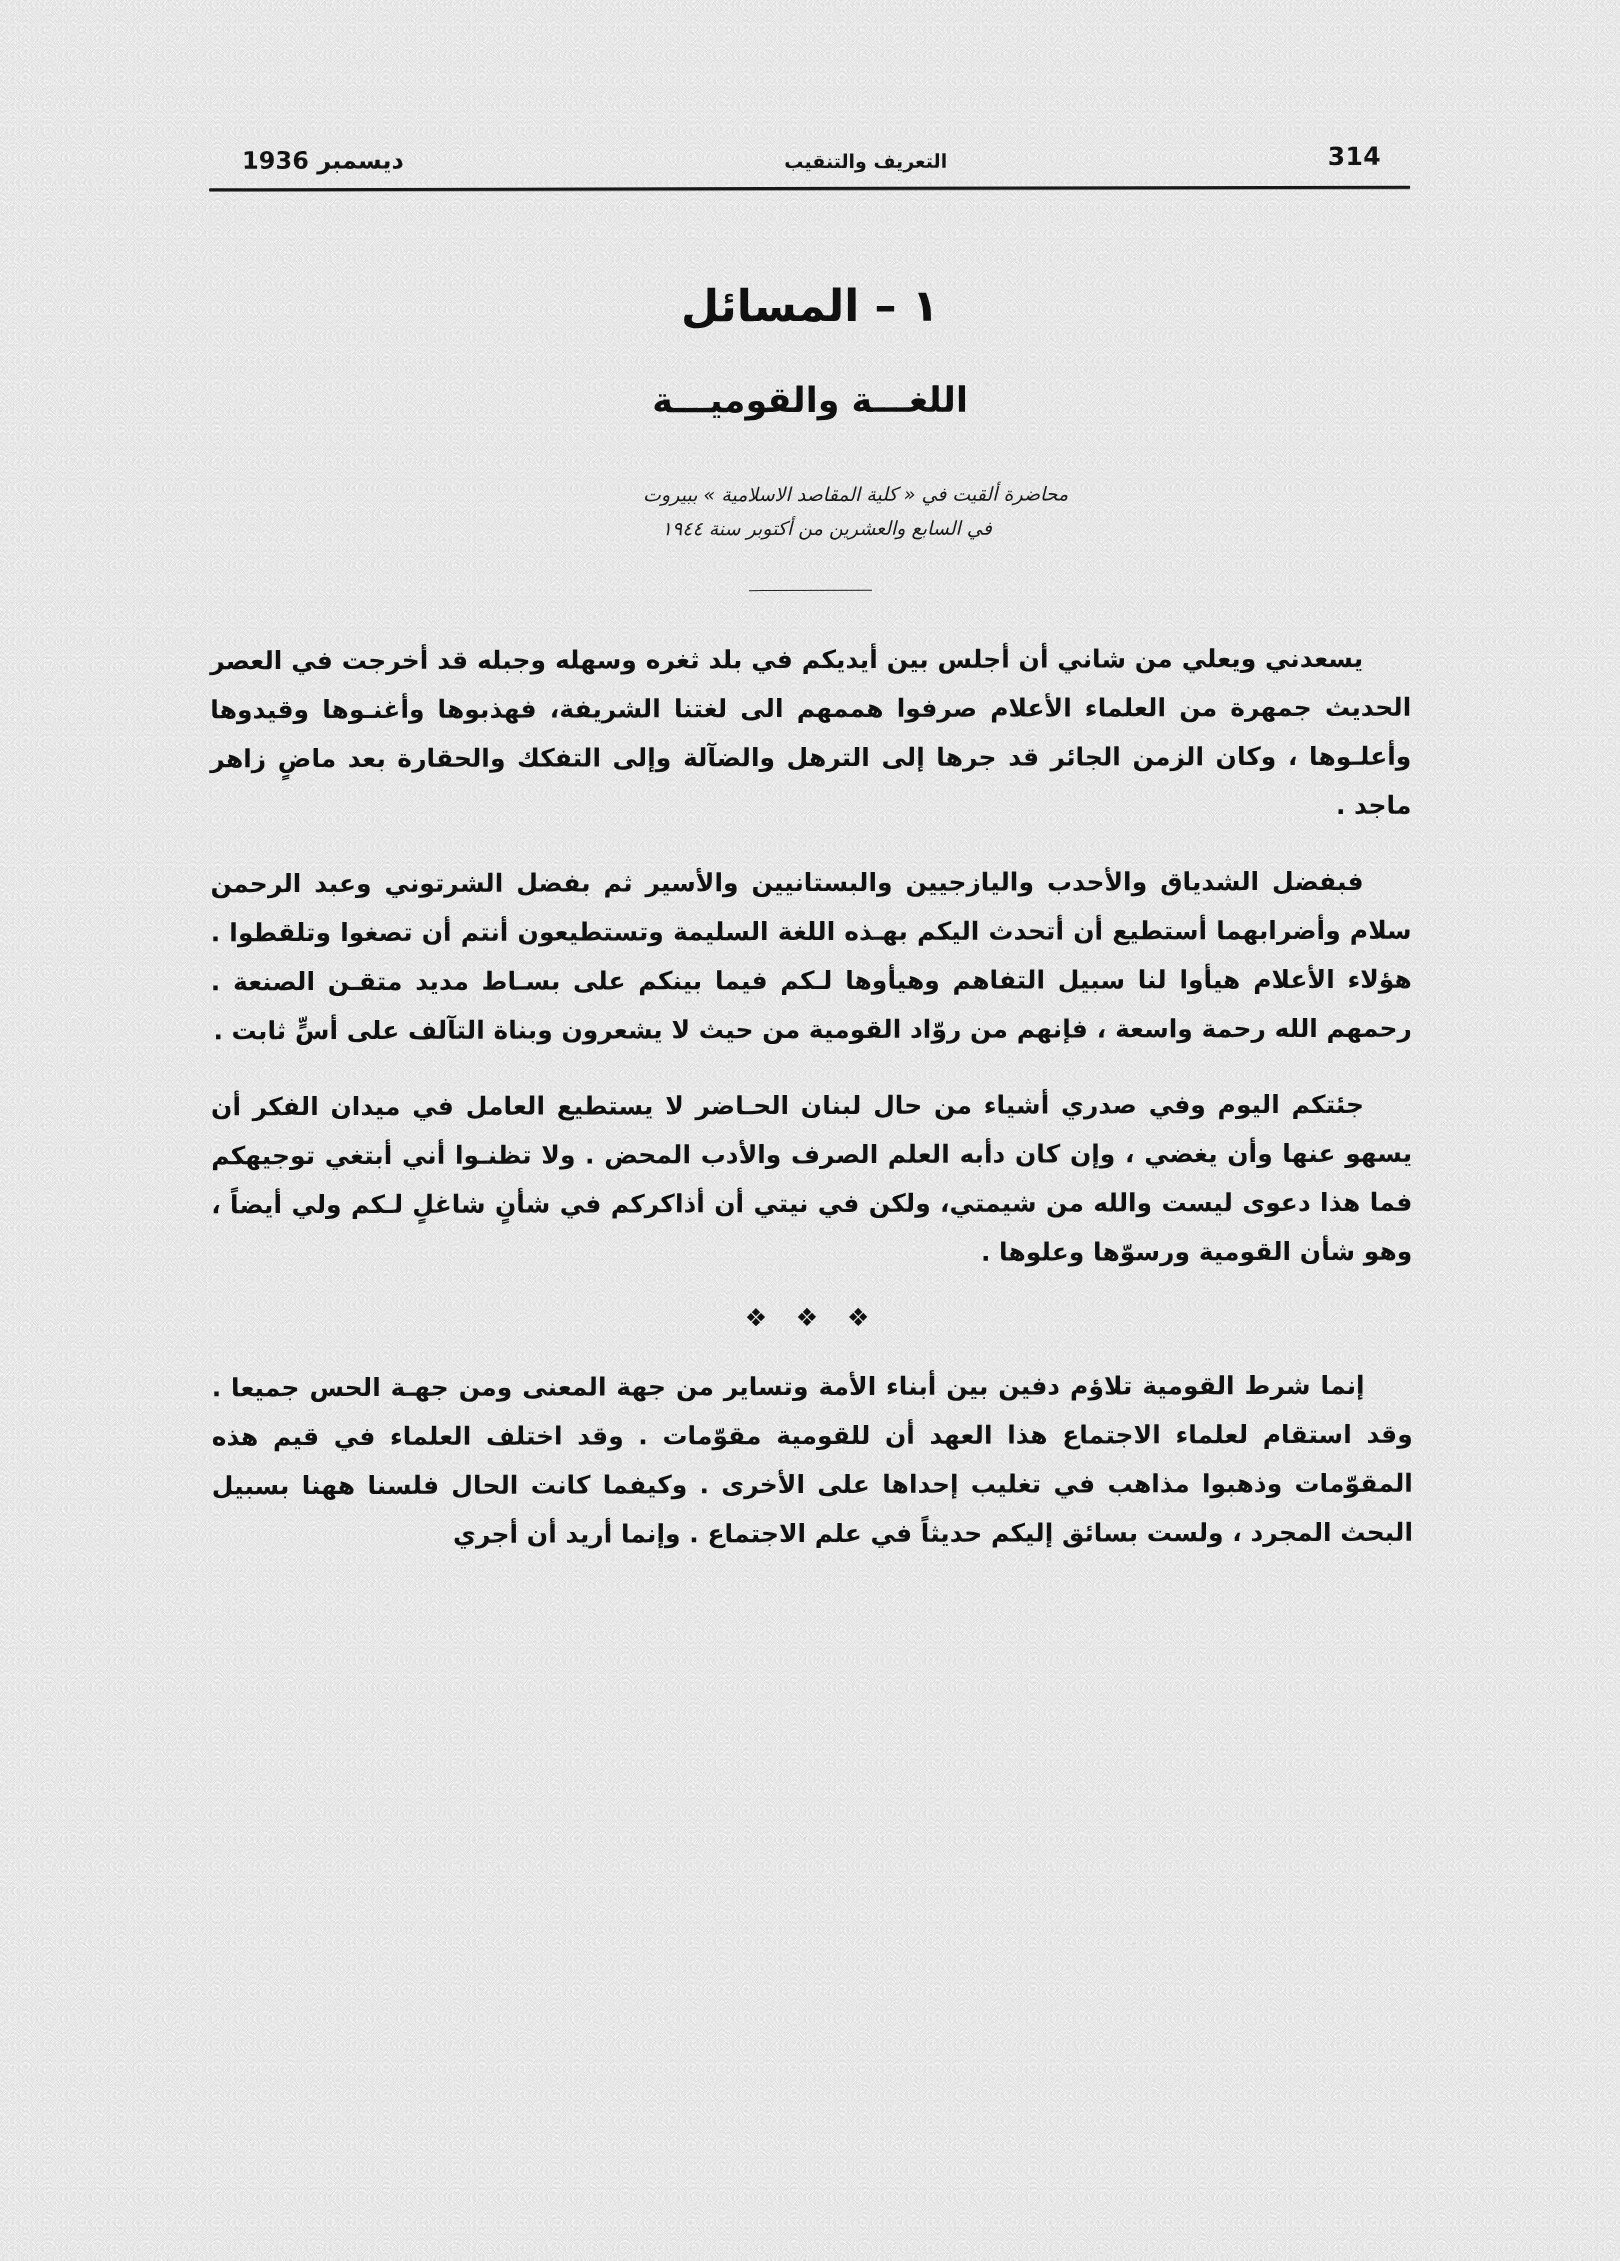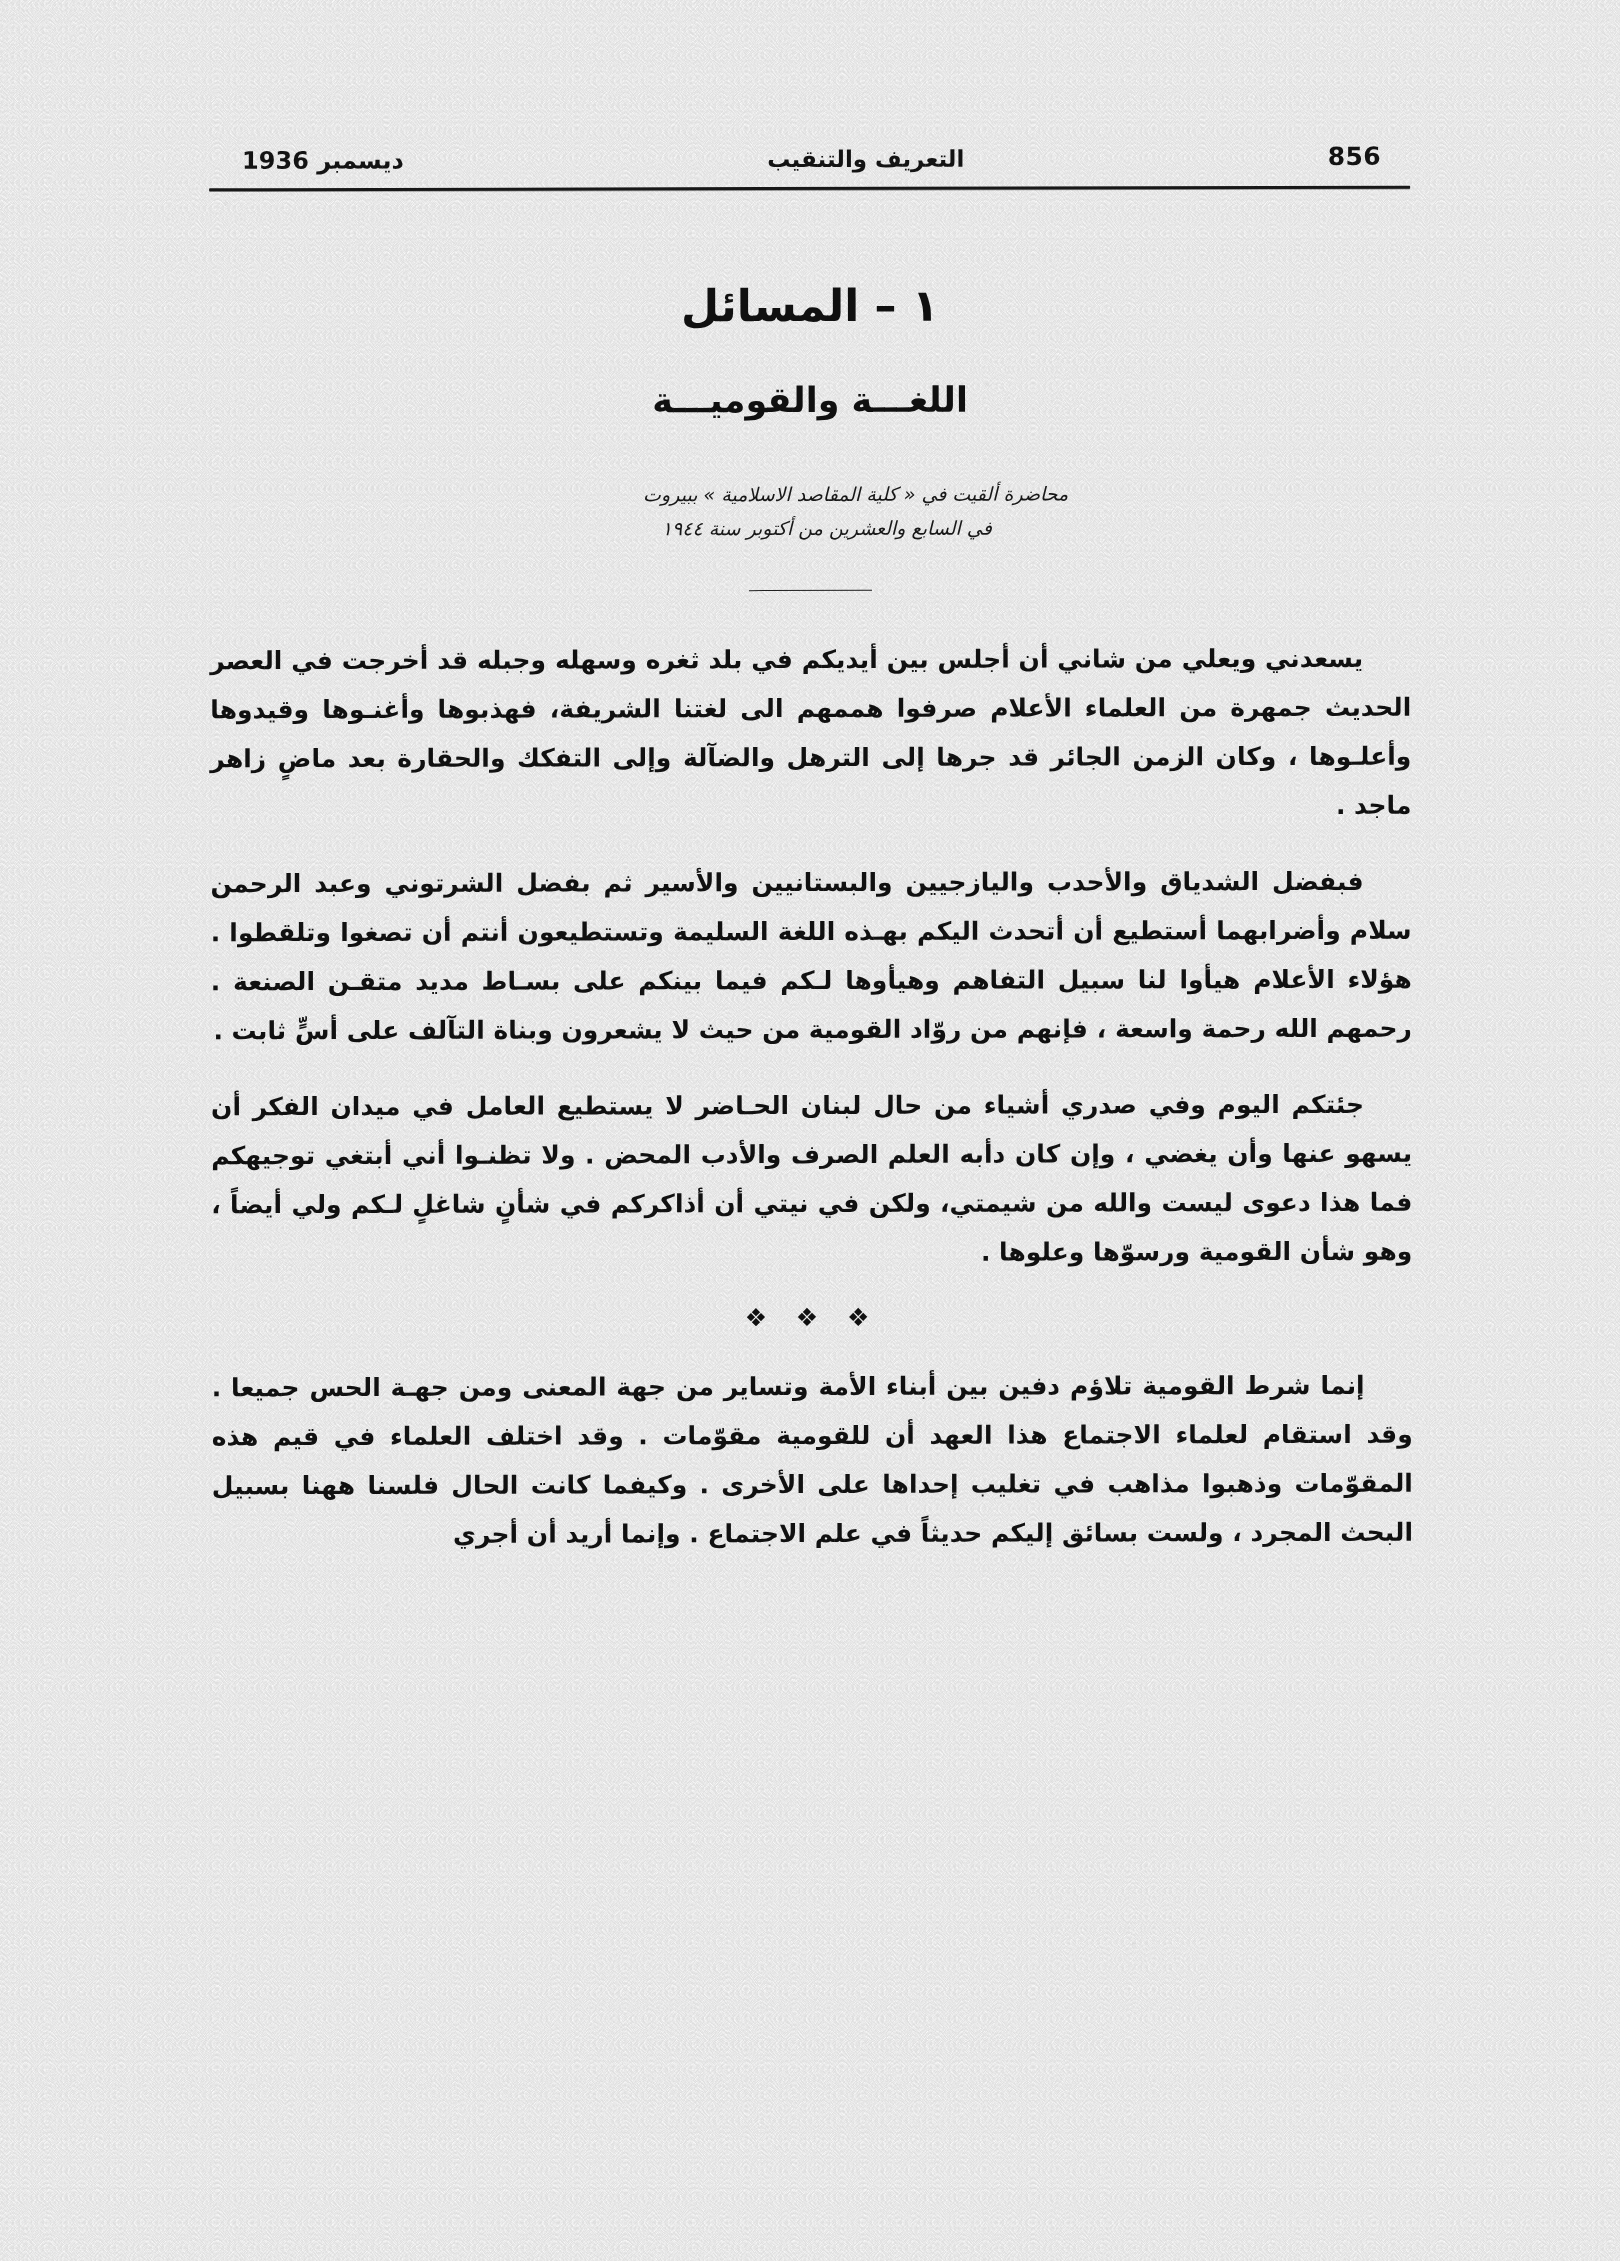--- a/index.html
+++ b/index.html
@@ -57,21 +57,21 @@
     height: 49px;
   }
   .runhead span {
     font-family: "DejaVu Sans", sans-serif;
     font-size: 24px;
     font-weight: 700;
     color: #151515;
     letter-spacing: 0.4px;
   }
   .runhead .rh-date   { transform: translateY(1.6px); }
-  .runhead .rh-title  { font-size: 23px; }
+  .runhead .rh-title  { font-size: 19px; }
   .runhead .rh-folio  { font-size: 25px; }
 
   .rule {
     margin-top: 15px;
     height: 3.3px;
     background: #1a1a1a;
     border-radius: 0.8px;
     box-shadow: 0 0.8px 0 rgba(0,0,0,0.35);
   }
 
@@ -141,21 +141,21 @@
   
   .skew { transform: rotate(-0.12deg); transform-origin: 50% 0; }
 </style>
 </head>
 <body>
 
 <div class="page">
   <div class="content skew">
 
     <div class="runhead">
-      <span class="rh-folio">856</span>
+      <span class="rh-folio">314</span>
       <span class="rh-title">التعريف والتنقيب</span>
       <span class="rh-date">ديسمبر 1936</span>
     </div>
 
     <div class="rule"></div>
 
     <div class="section-title">١ – المسائل</div>
 
     <div class="article-title">اللغـــة والقوميـــة</div>
 

